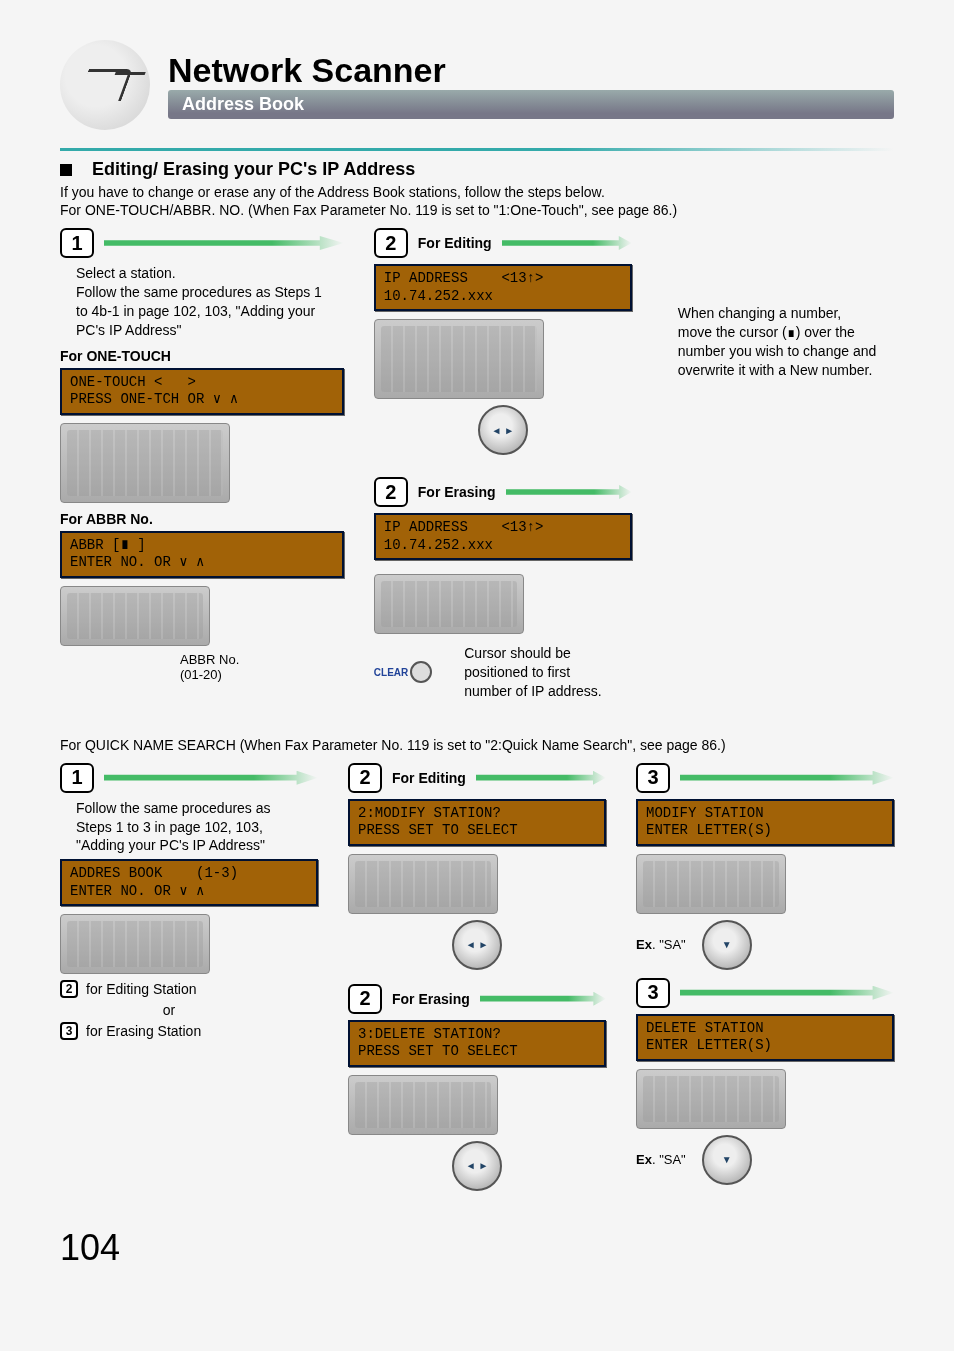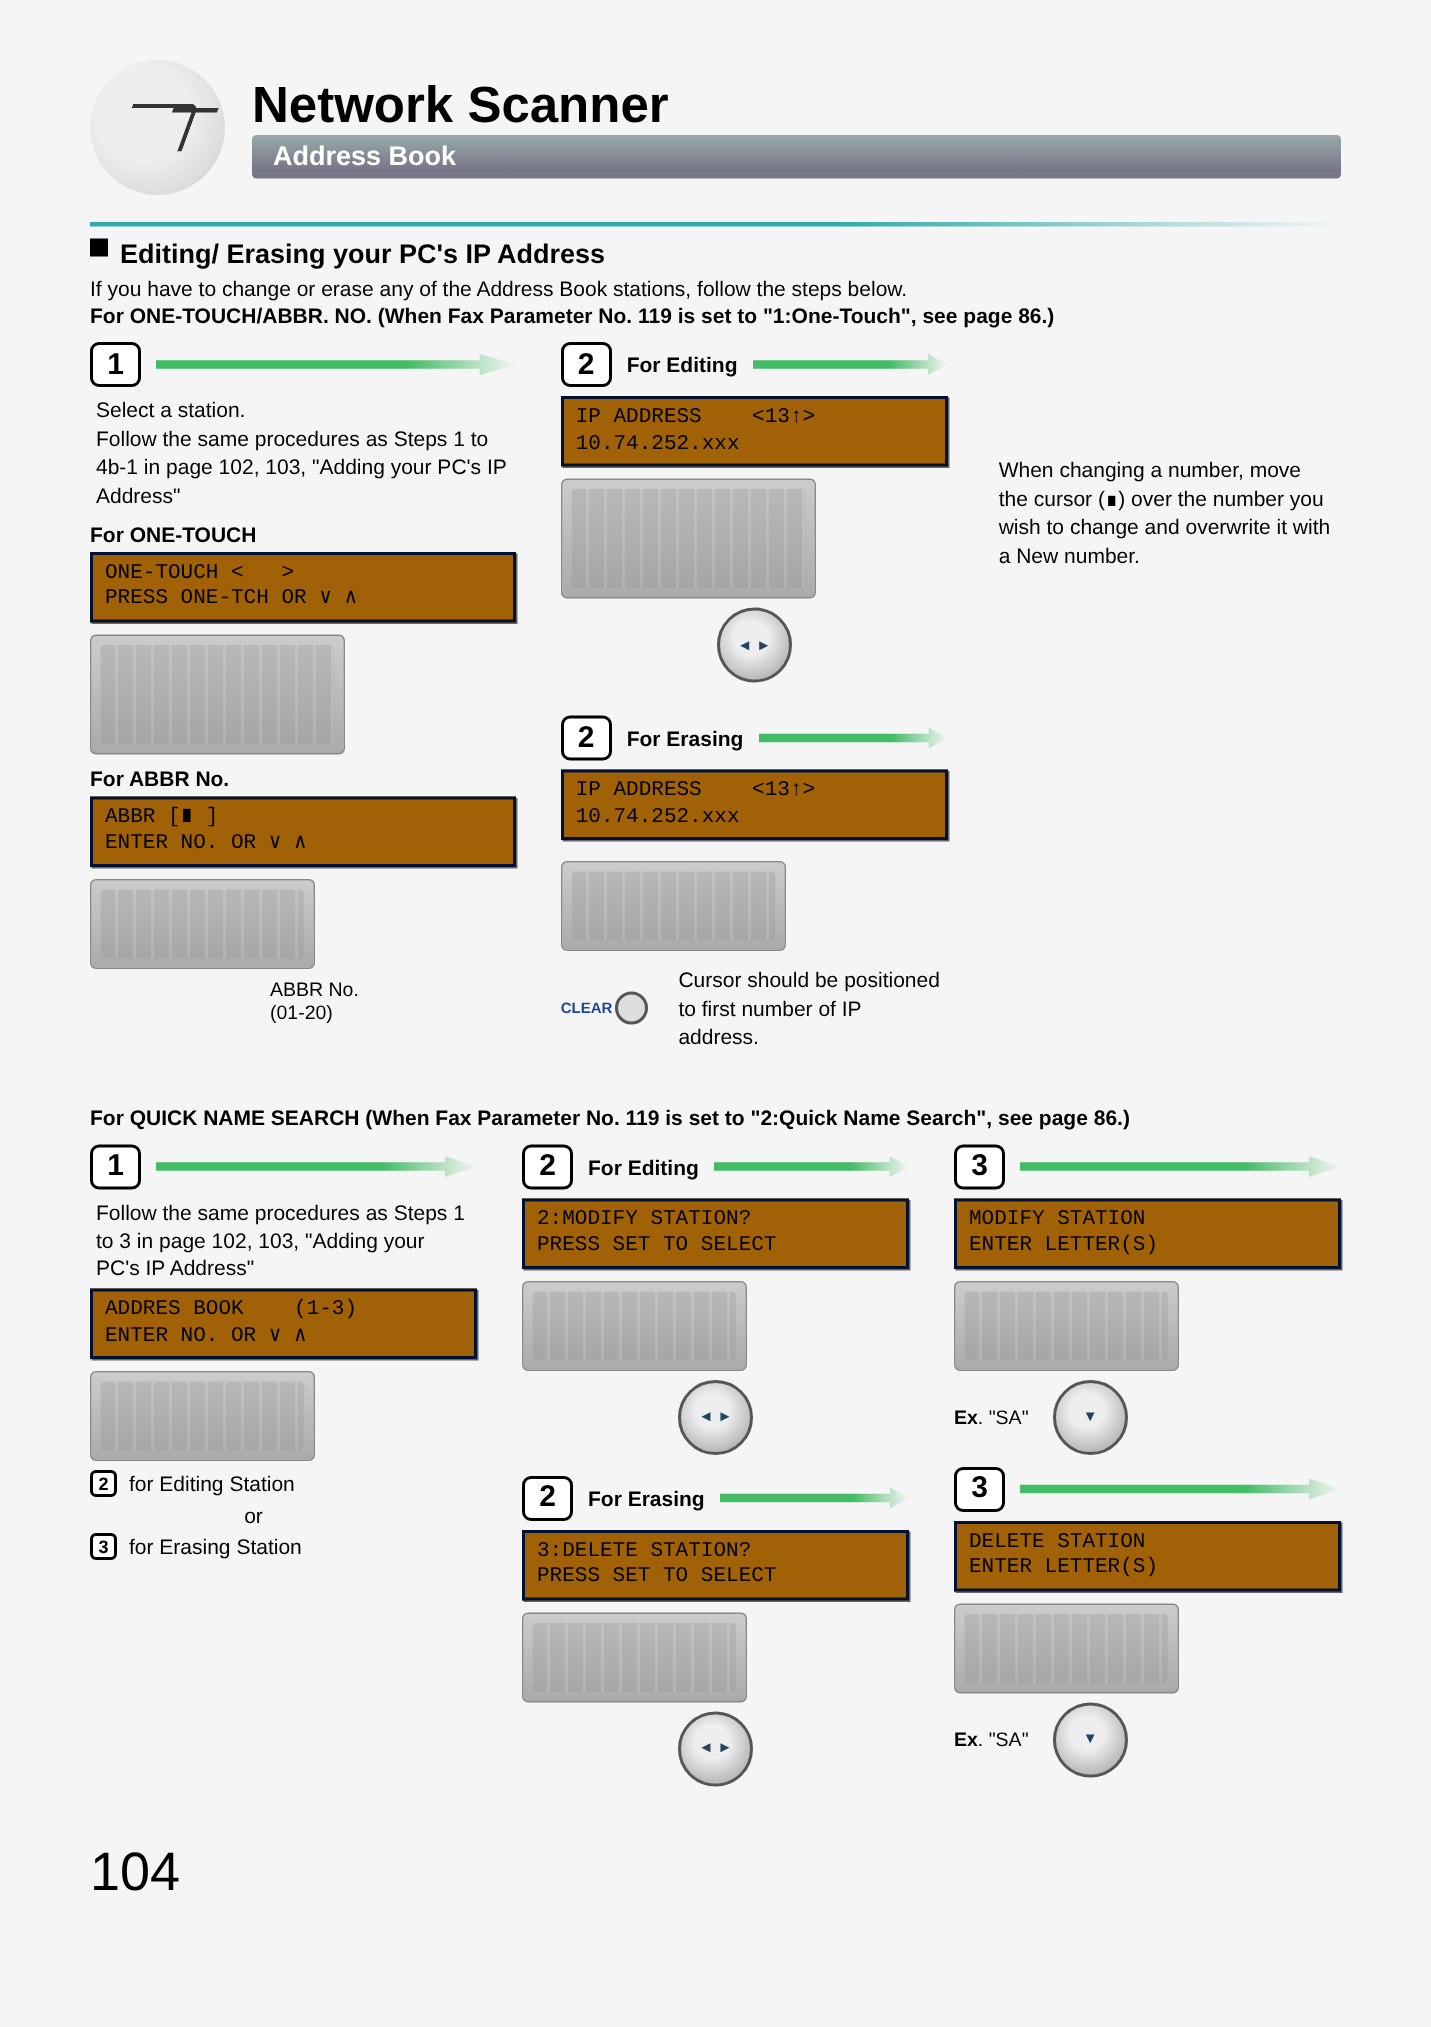--- a/index.html
+++ b/index.html
@@ -30,24 +30,24 @@
   }
   .title-block { flex: 1; }
   .main-title { font-size: 34px; font-weight: bold; }
   .subtitle-bar {
     background: linear-gradient(to bottom, #9aa 0%, #778 80%, #778 100%);
     color: #fff; font-size: 18px; font-weight: bold;
     padding: 4px 14px; border-radius: 3px;
     width: 100%;
   }
   .top-blue-line { height: 3px; background: linear-gradient(to right, #3aa 0%, #3aa 60%, transparent 100%); margin: 18px 0 8px 0; }
-  .section-title { font-size: 18px; font-weight: bold; display:flex; align-items:flex-start; gap:8px; margin-bottom:4px;}
+  .section-title { font-size: 18px; font-weight: bold; display:flex; align-items:center; gap:20px; margin-bottom:4px;}
   .black-bullet { width:12px; height:12px; background:#000; display:inline-block; }
   .intro { font-size:14px; margin-bottom:2px; }
-  .bold { font-weight:bold; }
+  .bold { font-weight:normal; }
   .content { position: relative; margin-top:10px; }
   .flow-cols { display:flex; gap:30px; align-items:flex-start; }
   .col { flex:1; min-width:0; }
   .step-badge {
     display:inline-flex; align-items:center; justify-content:center;
     width:34px; height:30px; border:2px solid #000; border-radius:6px;
     font-size:20px; font-weight:bold; background:#fff;
   }
   .step-head { display:flex; align-items:center; gap:10px; margin-bottom:6px;}
   .step-label { font-weight:bold; font-size:14px; }
@@ -56,21 +56,21 @@
     background: linear-gradient(to right, #4b6 0%, #4b6 70%, rgba(68,187,102,0) 100%);
     clip-path: polygon(0 30%, 90% 30%, 90% 0, 100% 50%, 90% 100%, 90% 70%, 0 70%);
     min-width:60px;
   }
   .arrow-bar.long { min-width:200px; }
   .lcd {
     border:2px solid #013; background:#a16207; font-family:"Courier New",monospace;
     font-size:14px; padding:4px 8px; line-height:1.25; box-shadow:1px 1px 0 #666;
     margin:4px 0 8px 0; white-space:pre;
   }
-  .body-text { font-size:14px; line-height:1.35; margin:4px 4px; }
+  .body-text { font-size:14px; line-height:1.35; margin:4px 16px; }
   .sub-bold { font-weight:bold; color:#000000; margin-top:8px; }
   .keypad-img {
     width: 170px; height: 80px;
     background: linear-gradient(#ccc,#aaa);
     border:1px solid #888; border-radius:4px;
     position:relative; margin:6px 0;
   }
   .keypad-img.small { width:150px; height:60px; }
   .keypad-img::before {
     content:""; position:absolute; left:6px; top:6px; right:6px; bottom:6px;

